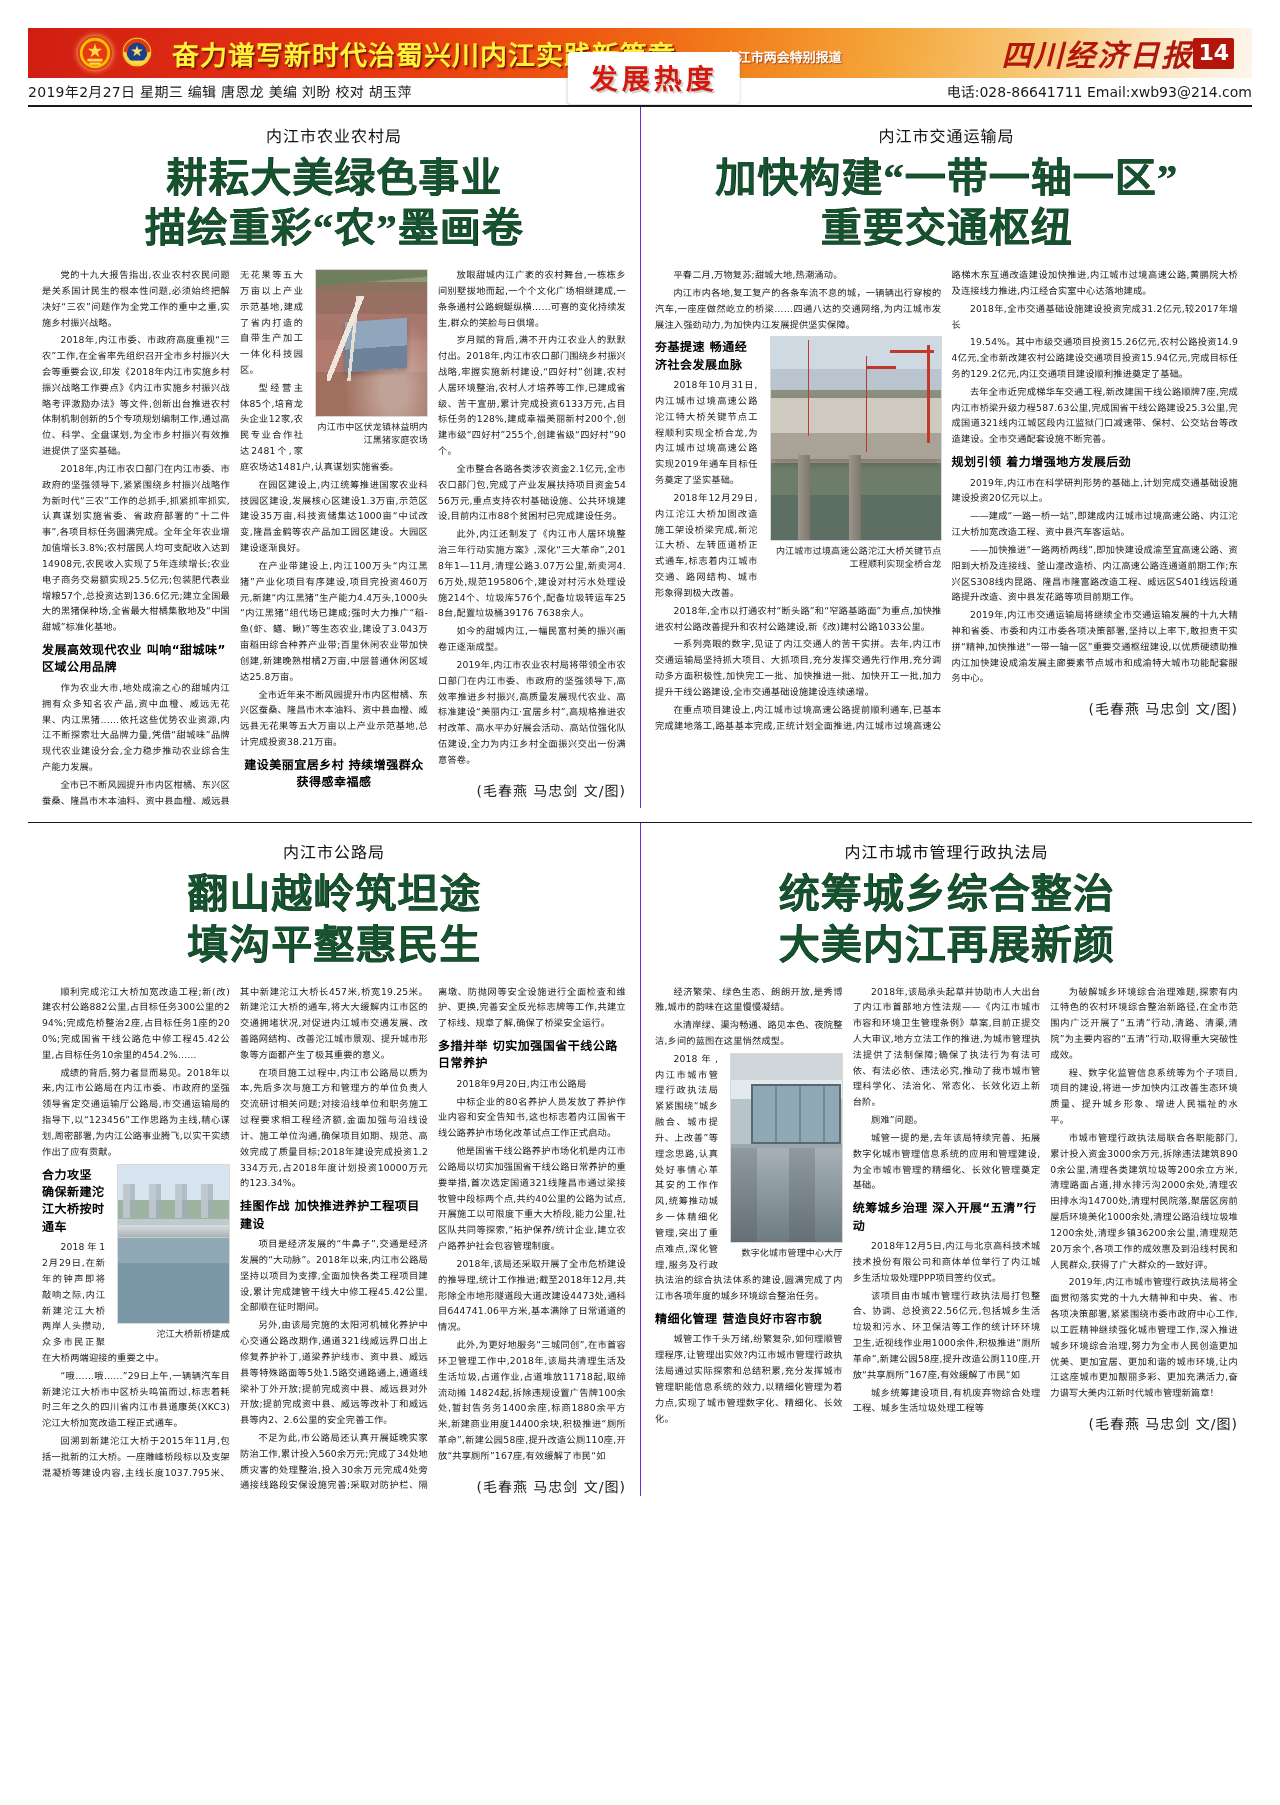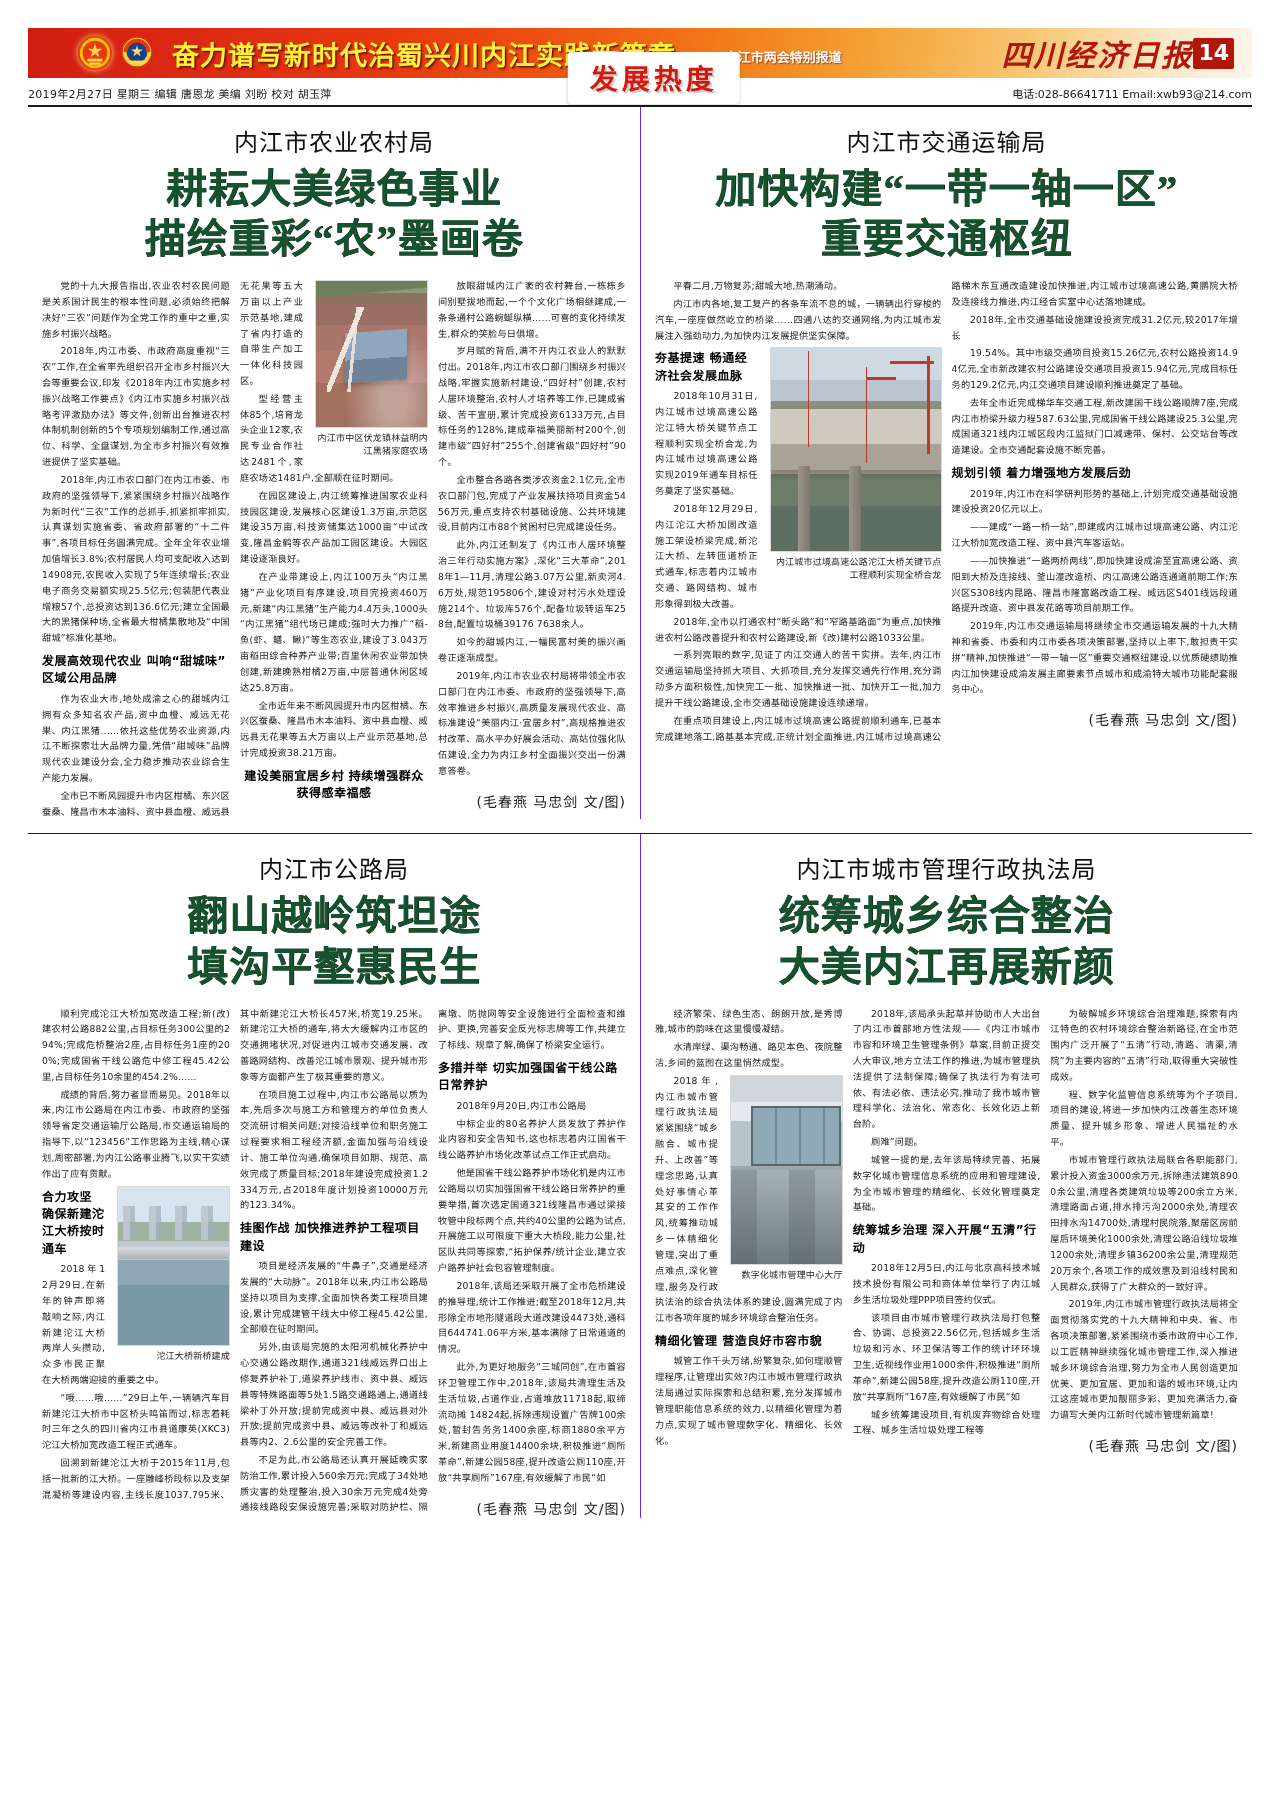--- a/index.html
+++ b/index.html
@@ -113,21 +113,21 @@
     white-space: nowrap;
   }
 
   
   .infostrip {
     margin: 7px 28px 0 28px;
     display: flex;
     justify-content: space-between;
     align-items: flex-end;
     font-family: "DejaVu Sans", "Liberation Sans", sans-serif;
-    font-size: 11px;
+    font-size: 14px;
     color: #1a1a1a;
     letter-spacing: .3px;
     height: 16px;
   }
   .infostrip .contact { letter-spacing: 0; }
 
   .rule-thick {
     margin: 4px 28px 0 28px;
     border-top: 2px solid #1a1a1a;
   }
@@ -145,21 +145,21 @@
   .article {
     width: 50%;
     padding: 0 14px;
     position: relative;
   }
   .article + .article { border-left: 1px solid #6d28d9; }
 
   .dept {
     text-align: center;
     font-family: "DejaVu Sans", "Liberation Sans", sans-serif;
-    font-size: 24px;
+    font-size: 16px;
     font-weight: normal;
     color: #111;
     letter-spacing: 1px;
     margin-top: 16px;
   }
   .headline {
     text-align: center;
     font-family: "Liberation Serif", "DejaVu Serif", serif;
     font-weight: bold;
     font-size: 41px;
@@ -429,21 +429,21 @@
         <div class="photo-wrap photo-float">
           <div class="photo ph-farm"></div>
           <div class="caption">内江市中区伏龙镇林益明内江黑猪家庭农场</div>
         </div>
 
         <p class="subhead">发展高效现代农业
 叫响“甜城味”区域公用品牌</p>
         <p class="ptext">作为农业大市,地处成渝之心的甜城内江拥有众多知名农产品,资中血橙、威远无花果、内江黑猪……依托这些优势农业资源,内江不断探索壮大品牌力量,凭借“甜城味”品牌现代农业建设分会,全力稳步推动农业综合生产能力发展。</p>
         <p class="ptext">全市已不断风园提升市内区柑橘、东兴区蚕桑、隆昌市木本油料、资中县血橙、威远县无花果等五大万亩以上产业示范基地,建成了省内打造的自带生产加工一体化科技园区。</p>
 
-        <p class="ptext">型经营主体85个,培育龙头企业12家,农民专业合作社达2481个,家庭农场达1481户,全部顺在征时期间。</p>
+        <p class="ptext">型经营主体85个,培育龙头企业12家,农民专业合作社达2481个,家庭农场达1481户,认真谋划实施省委。</p>
         <p class="ptext">在园区建设上,内江统筹推进国家农业科技园区建设,发展核心区建设1.3万亩,示范区建设35万亩,科技资储集达1000亩“中试改变,隆昌金鹤等农产品加工园区建设。大园区建设逐渐良好。</p>
         <p class="ptext">在产业带建设上,内江100万头“内江黑猪”产业化项目有序建设,项目完投资460万元,新建“内江黑猪”生产能力4.4万头,1000头“内江黑猪”组代场已建成;强时大力推广“稻-鱼(虾、鳝、鳅)”等生态农业,建设了3.043万亩稻田综合种养产业带;百里休闲农业带加快创建,新建晚熟柑橘2万亩,中层普通休闲区域达25.8万亩。</p>
         <p class="ptext">全市近年来不断风园提升市内区柑橘、东兴区蚕桑、隆昌市木本油料、资中县血橙、威远县无花果等五大万亩以上产业示范基地,总计完成投资38.21万亩。</p>
         <p class="subhead center">建设美丽宜居乡村
 持续增强群众获得感幸福感</p>
         <p class="ptext">放眼甜城内江广袤的农村舞台,一栋栋乡间别墅拔地而起,一个个文化广场相继建成,一条条通村公路蜿蜒纵横……可喜的变化持续发生,群众的笑脸与日俱增。</p>
 
         <p class="ptext">岁月赋的背后,满不开内江农业人的默默付出。2018年,内江市农口部门围绕乡村振兴战略,牢握实施新村建设,“四好村”创建,农村人居环境整治,农村人才培养等工作,已建成省级、苦干宣册,累计完成投资6133万元,占目标任务的128%,建成幸福美丽新村200个,创建市级“四好村”255个,创建省级“四好村”90个。</p>
         <p class="ptext">全市整合各路各类涉农资金2.1亿元,全市农口部门包,完成了产业发展扶持项目资金5456万元,重点支持农村基础设施、公共环境建设,目前内江市88个贫困村已完成建设任务。</p>
         <p class="ptext">此外,内江还制发了《内江市人居环境整治三年行动实施方案》,深化“三大革命”,2018年1—11月,清理公路3.07万公里,新卖河4.6万处,规范195806个,建设对村污水处理设施214个、垃圾库576个,配备垃圾转运车258台,配置垃圾桶39176 7638余人。</p>

